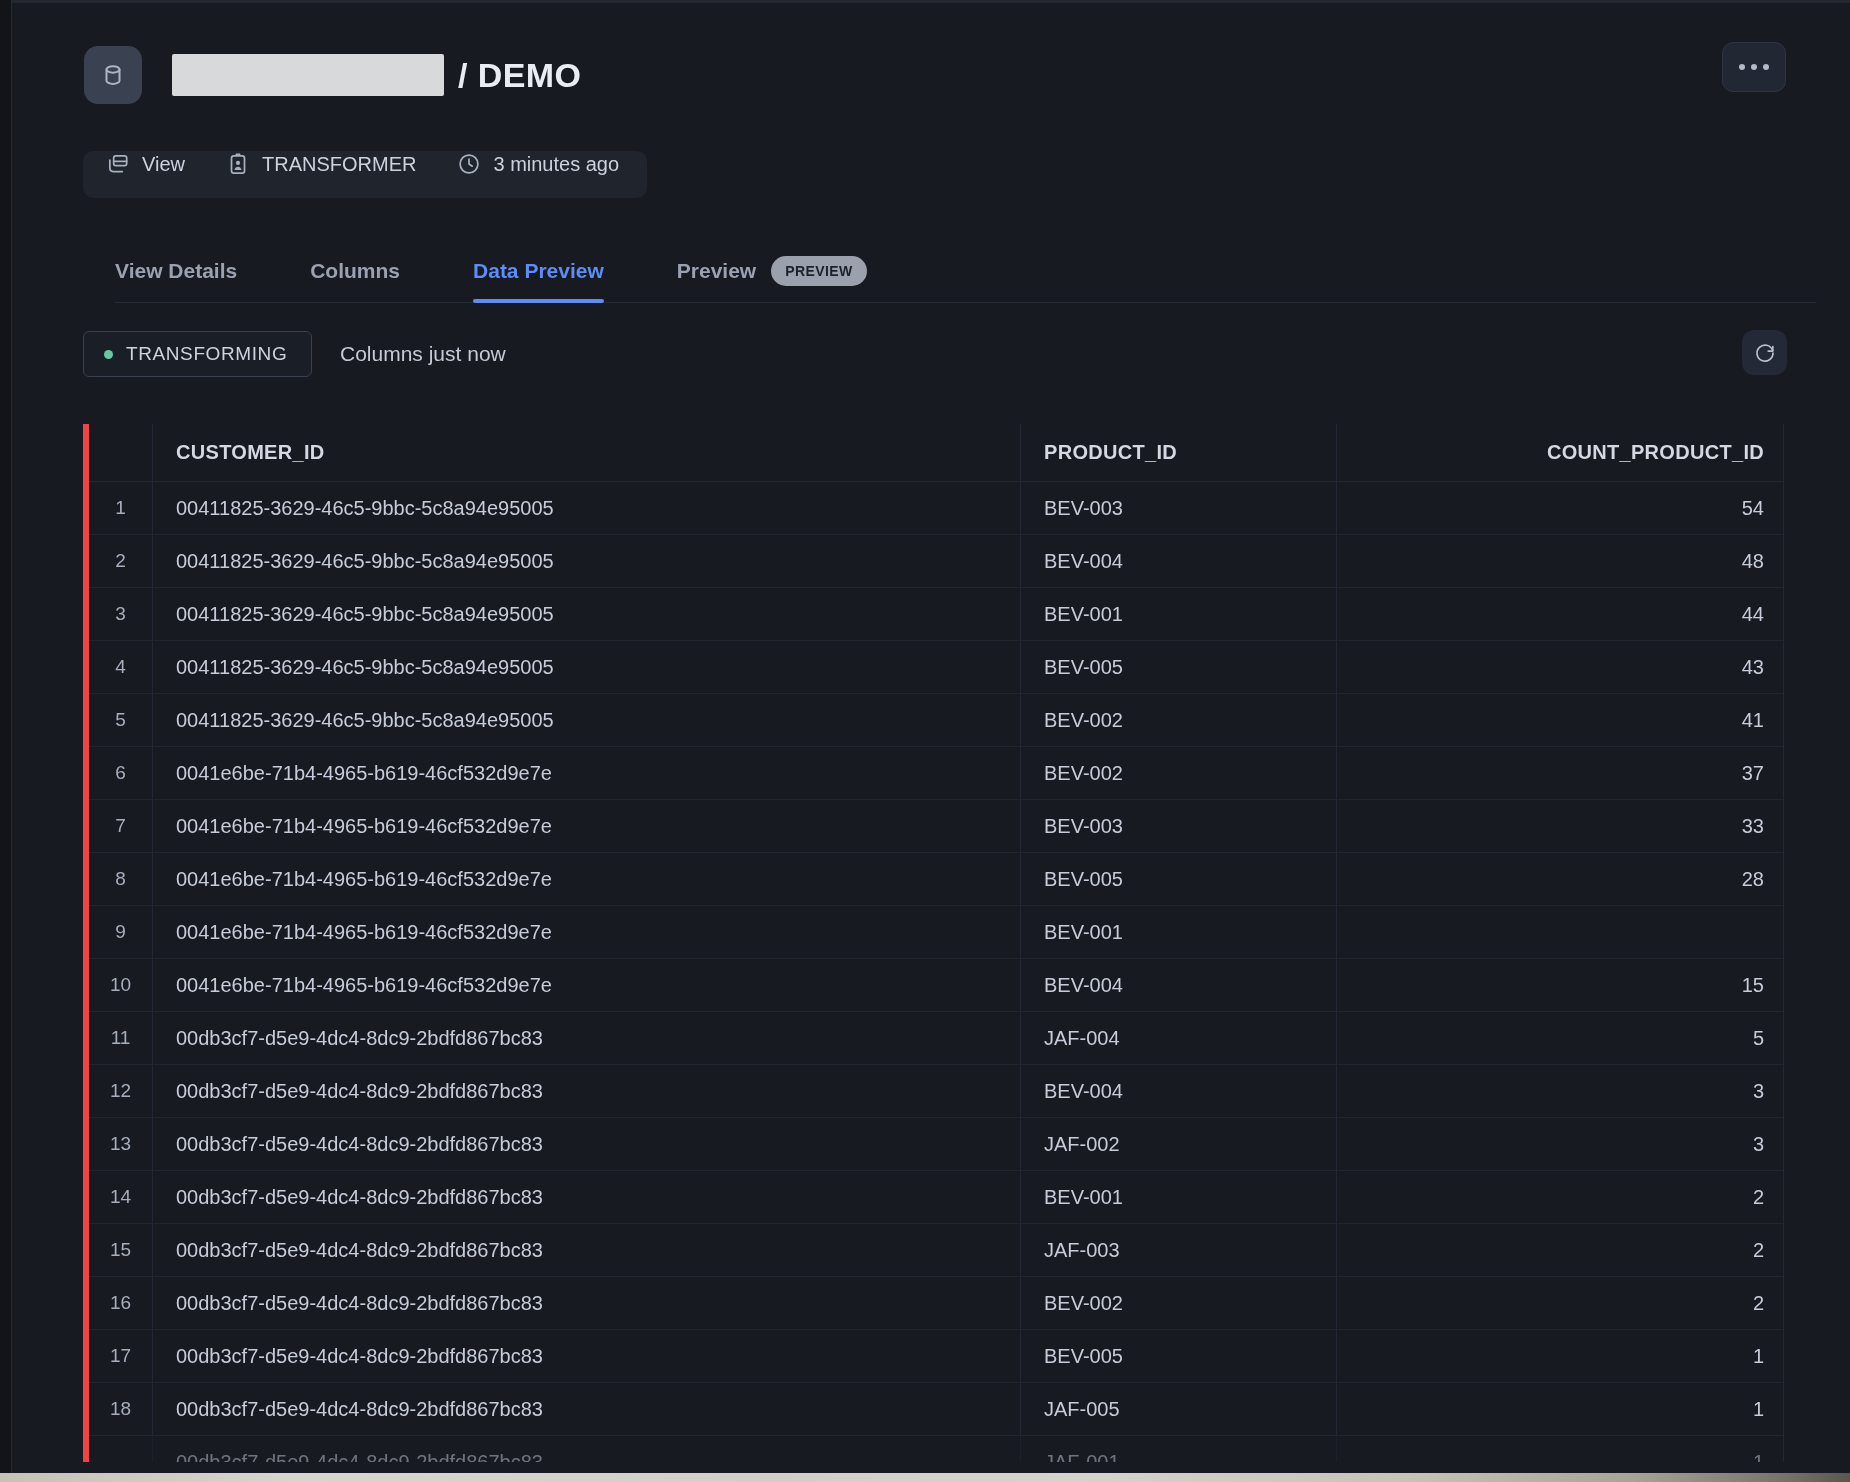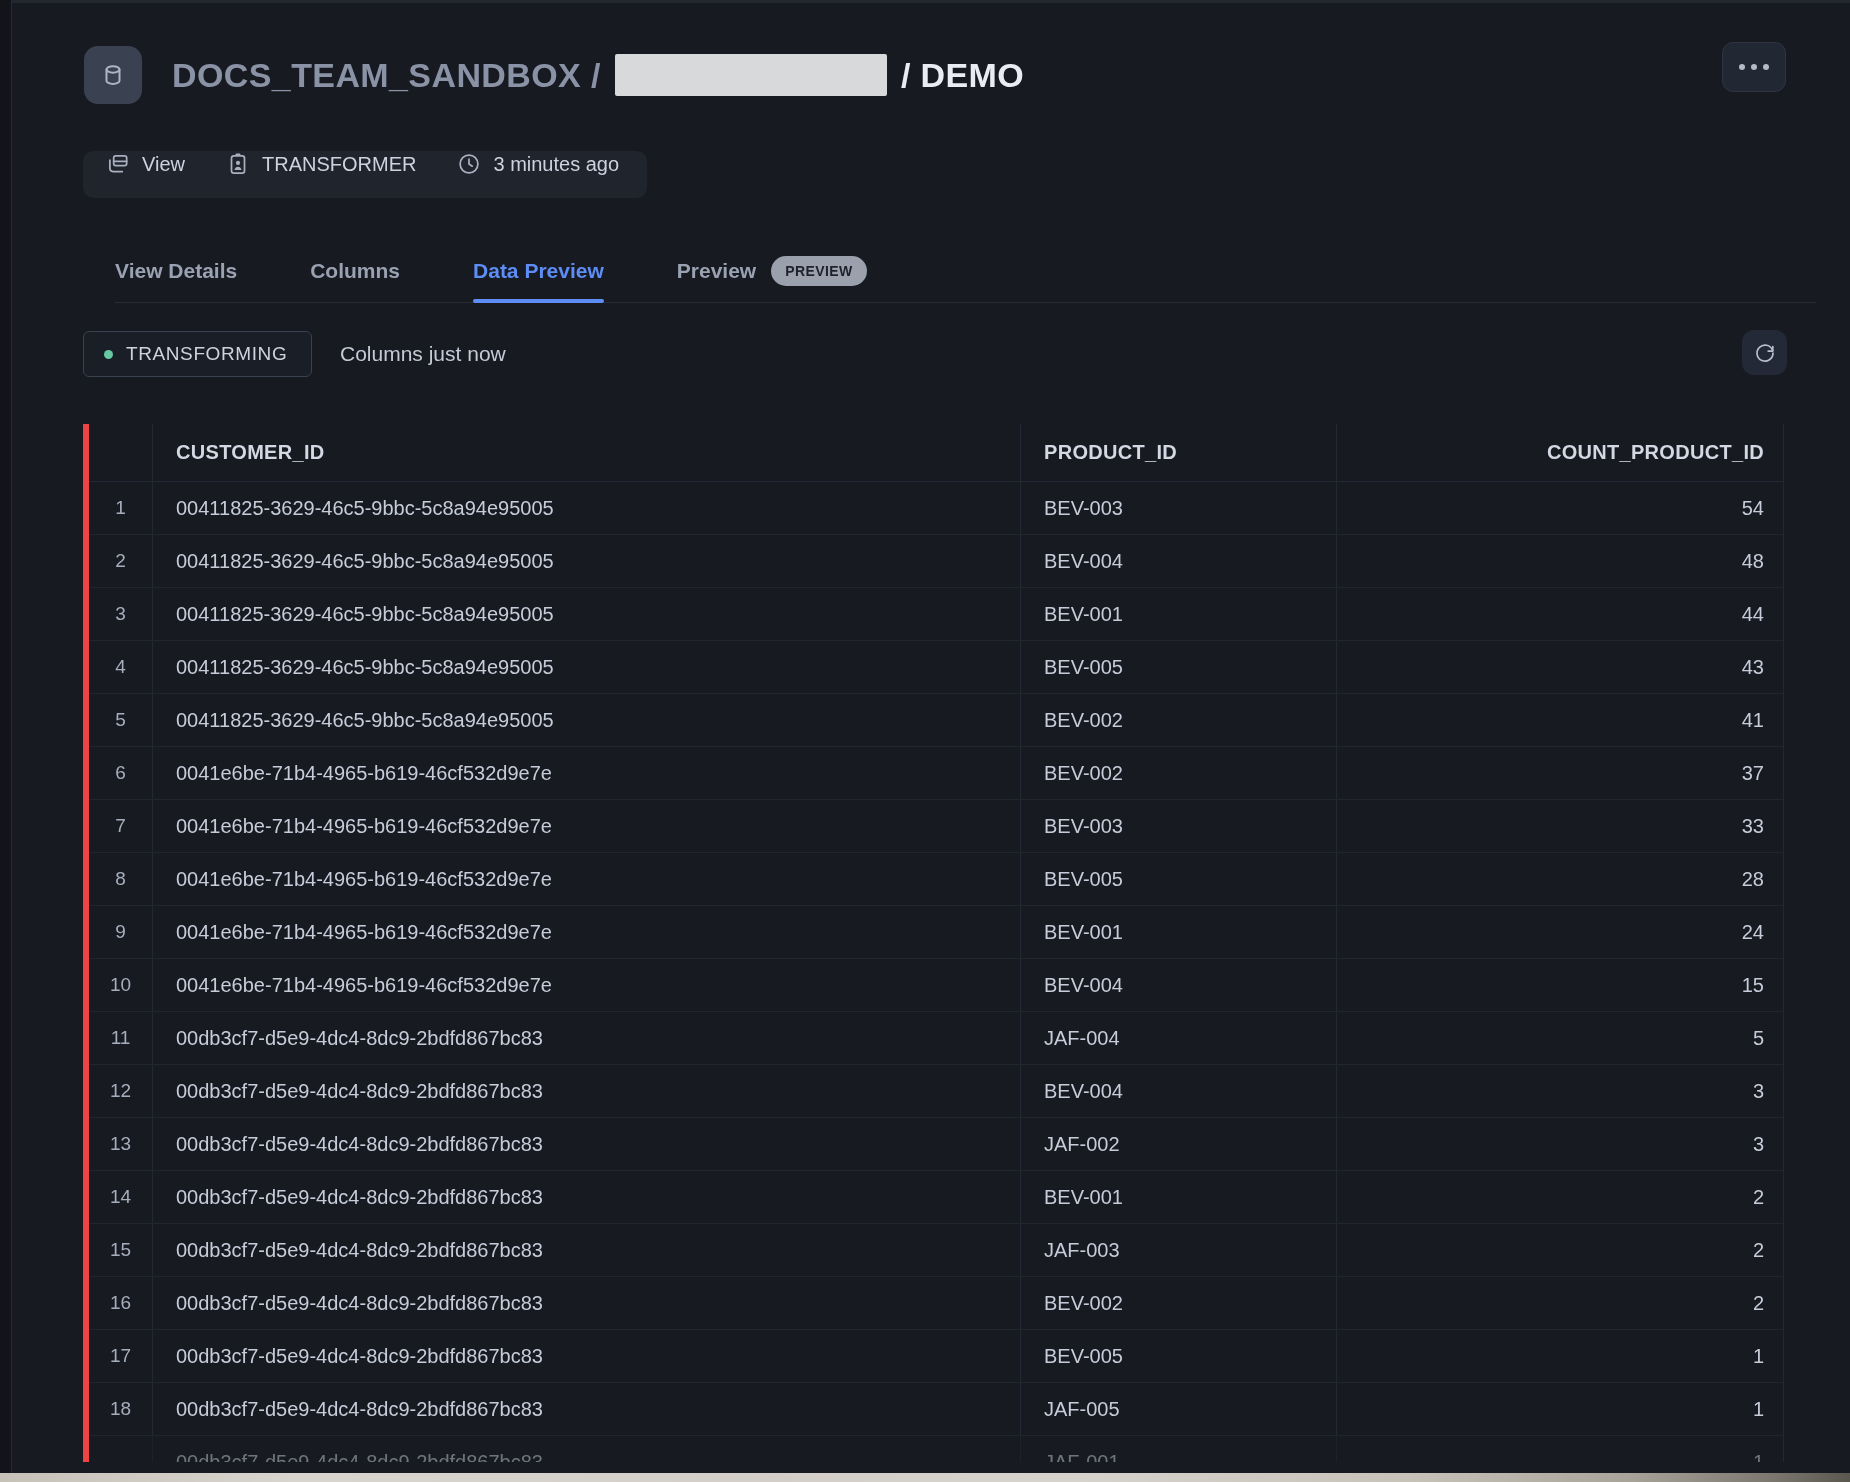--- a/index.html
+++ b/index.html
@@ -77,21 +77,20 @@
 
   <div class="db-chip">
     <span>
       <svg width="30" height="30" viewBox="0 0 24 24" fill="none" stroke="#aeb5c4" stroke-width="1.6" stroke-linecap="round">
         <ellipse cx="12" cy="7.5" rx="5.2" ry="2.6"></ellipse>
         <path d="M6.8 7.5v9c0 1.45 2.33 2.6 5.2 2.6s5.2-1.15 5.2-2.6v-9"></path>
       </svg>
     </span>
   </div>
   <div class="title-row">
-    <span class="title-muted">DOCS_TEAM_SANDBOX /</span>
     <span class="redacted"></span>
     <span class="title-white">/ DEMO</span>
   </div>
   <div class="more-btn" title="more options">
     <i></i>
       <i></i>
       <i></i>
   </div>
 
   <div class="meta-pill">
@@ -210,21 +209,20 @@
         <div class="tr">
     <div class="td num c1">8</div>
     <div class="td cust c2">0041e6be-71b4-4965-b619-46cf532d9e7e</div>
     <div class="td prod c3">BEV-005</div>
     <div class="td cnt">28</div>
   </div>
         <div class="tr">
     <div class="td num c1">9</div>
     <div class="td cust c2">0041e6be-71b4-4965-b619-46cf532d9e7e</div>
     <div class="td prod c3">BEV-001</div>
-    <div class="td cnt">24</div>
   </div>
         <div class="tr">
     <div class="td num c1">10</div>
     <div class="td cust c2">0041e6be-71b4-4965-b619-46cf532d9e7e</div>
     <div class="td prod c3">BEV-004</div>
     <div class="td cnt">15</div>
   </div>
         <div class="tr">
     <div class="td num c1">11</div>
     <div class="td cust c2">00db3cf7-d5e9-4dc4-8dc9-2bdfd867bc83</div>

